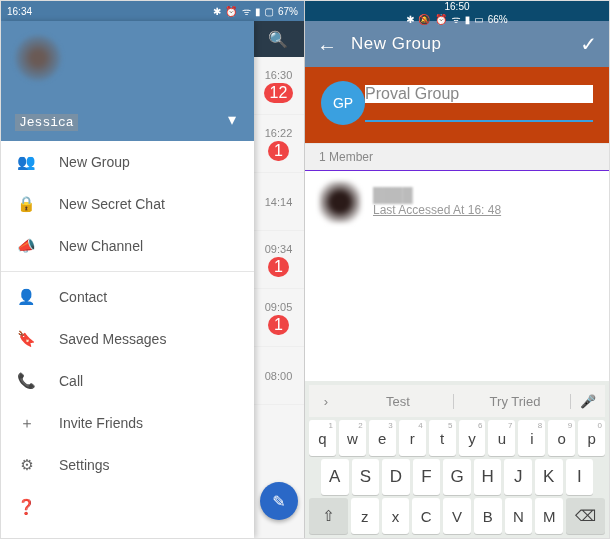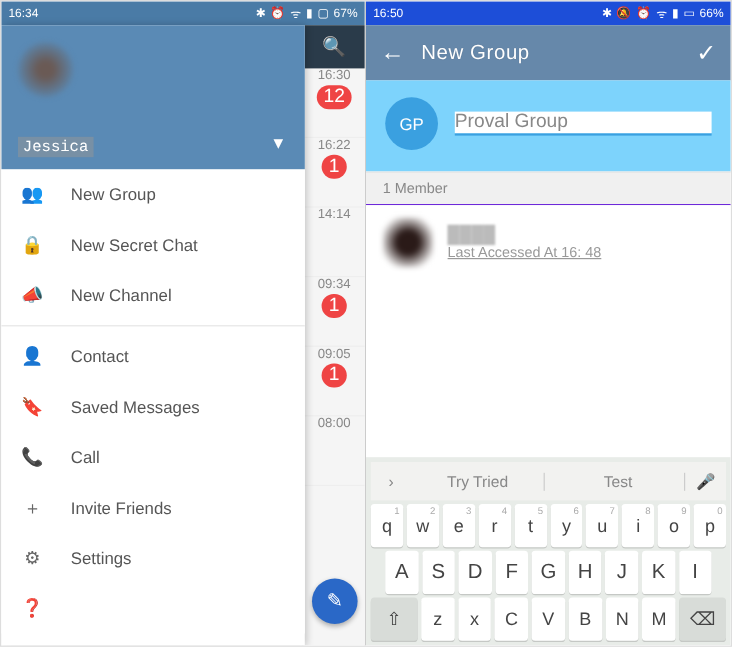--- a/index.html
+++ b/index.html
@@ -4,50 +4,50 @@
 <style>
   * { box-sizing: border-box; margin: 0; padding: 0; font-family: Arial, sans-serif; }
   body { width: 610px; height: 539px; display: flex; background: #fff; border: 1px solid #ddd; }
   .left-phone, .right-phone { height: 100%; position: relative; overflow: hidden; }
   .left-phone { width: 305px; border-right: 1px solid #ccc; }
   .right-phone { width: 305px; }
 
   
   .statusbar { height: 20px; display: flex; align-items: center; justify-content: space-between; font-size: 10px; padding: 0 6px; color: #fff; }
   .left-phone .statusbar { background: #4a7ba6; }
-  .right-phone .statusbar { background: #1d4ed8; }
+  .right-phone .statusbar { background: #0c4a6e; flex-direction: column; }
   .statusbar .sb-icons { display: flex; gap: 4px; align-items: center; }
 
   
   .drawer-header { background: #5a8ab5; height: 120px; position: relative; padding: 10px 14px 6px; color: #fff; }
   .avatar-blur { width: 46px; height: 46px; border-radius: 50%; background: radial-gradient(circle,#6a5a55 20%,#5a8ab5 80%); filter: blur(2px); margin-top: 4px; }
   .drawer-name { position: absolute; bottom: 10px; left: 14px; font-size: 13px; background: rgba(150,150,150,.5); padding: 1px 4px; font-family: Liberation Mono, monospace; }
   .drawer-caret { position: absolute; bottom: 12px; right: 18px; color: #fff; }
 
   
   .menu { background: #fff; }
   .menu-item { display: flex; align-items: center; height: 42px; padding: 0 16px; gap: 22px; color: #555; font-size: 14px; cursor: pointer; }
   .menu-item .mi-icon { width: 20px; text-align: center; font-size: 15px; color: #666; }
   .menu-sep { height: 1px; background: #e5e5e5; margin: 4px 0; }
 
   
   .chat-strip { position: absolute; top: 20px; right: 0; width: 52px; bottom: 0; background: #f5f5f5; border-left: 1px solid rgba(0,0,0,.1); }
   .chat-strip .search-slot { height: 36px; background: #2a3b4a; display:flex; align-items:center; justify-content:center; color:#ddd; }
-  .chat-strip .row { height: 58px; display:flex; flex-direction:column; align-items:center; font-size:11px; color:#888; border-bottom:1px solid #eee; }
+  .chat-strip .row { height: 58px; display:flex; flex-direction:column; align-items:center; justify-content:center; font-size:11px; color:#888; border-bottom:1px solid #eee; }
   .chat-strip .badge { background:#ef4444; color:#fff; border-radius:10px; padding:1px 6px; font-size:16px; margin-top:2px; }
   .fab { position:absolute; bottom:18px; right:6px; width:38px; height:38px; border-radius:50%; background:#2a68c7; display:flex; align-items:center; justify-content:center; color:#fff; box-shadow:0 2px 4px rgba(0,0,0,.3); }
 
   
   .appbar { background: #6688aa; height: 46px; display:flex; align-items:center; padding: 0 12px; color:#fff; gap: 14px; }
   .appbar .title { font-size: 17px; letter-spacing: .5px; flex:1; text-shadow: 0 0 1px rgba(0,0,0,.2); }
   .appbar .back, .appbar .check { font-size: 20px; }
 
-  .group-setup { background:#7dd3fc; padding: 14px 16px 18px; display:flex; align-items:center; gap:14px; }
+  .group-setup { background:#c2410c; padding: 14px 16px 18px; display:flex; align-items:center; }
   .group-avatar { width:44px; height:44px; border-radius:50%; background:#3aa0e0; color:#fff; display:flex; align-items:center; justify-content:center; font-size:14px; font-weight:500; }
-  .group-input-wrap { flex:1; border-bottom:2px solid #3aa0e0; padding-bottom:0; }
+  .group-input-wrap { flex:1; border-bottom:2px solid #3aa0e0; padding-bottom:17px; }
   .group-input { border:none; outline:none; width:100%; font-size:16px; color:#888; }
 
   .members-header { background:#f0f0f0; color:#888; font-size:12px; padding:6px 14px; border-top:1px solid #e5e5e5; border-bottom:1px solid #6d28d9; }
   .member-row { display:flex; align-items:center; padding:10px 14px; gap:12px; background:#fff; }
   .member-avatar { width:42px; height:42px; border-radius:4px; background: radial-gradient(circle,#2a1a18 30%,#fff 80%); filter: blur(2px); }
   .member-info { display:flex; flex-direction:column; }
   .member-name { font-size:14px; color:#bbb; filter: blur(1px); }
   .member-status { font-size:12px; color:#999;text-decoration:underline; }
 
   
@@ -194,22 +194,22 @@
     <div class="member-avatar"></div>
     <div class="member-info">
       <span class="member-name">████</span>
       <span class="member-status">Last Accessed At 16: 48</span>
     </div>
   </div>
 
   <div class="keyboard">
     <div class="kb-sugg">
       <span class="chev">›</span>
+      <span class="sugg">Test</span>
       <span class="sugg">Try Tried</span>
-      <span class="sugg">Test</span>
       <span class="mic">🎤</span>
     </div>
     <div class="kb-row">
       <div class="kb-key">
           <span>q</span>
           <span class="sup">1</span>
         </div>
       <div class="kb-key">
           <span>w</span>
           <span class="sup">2</span>

